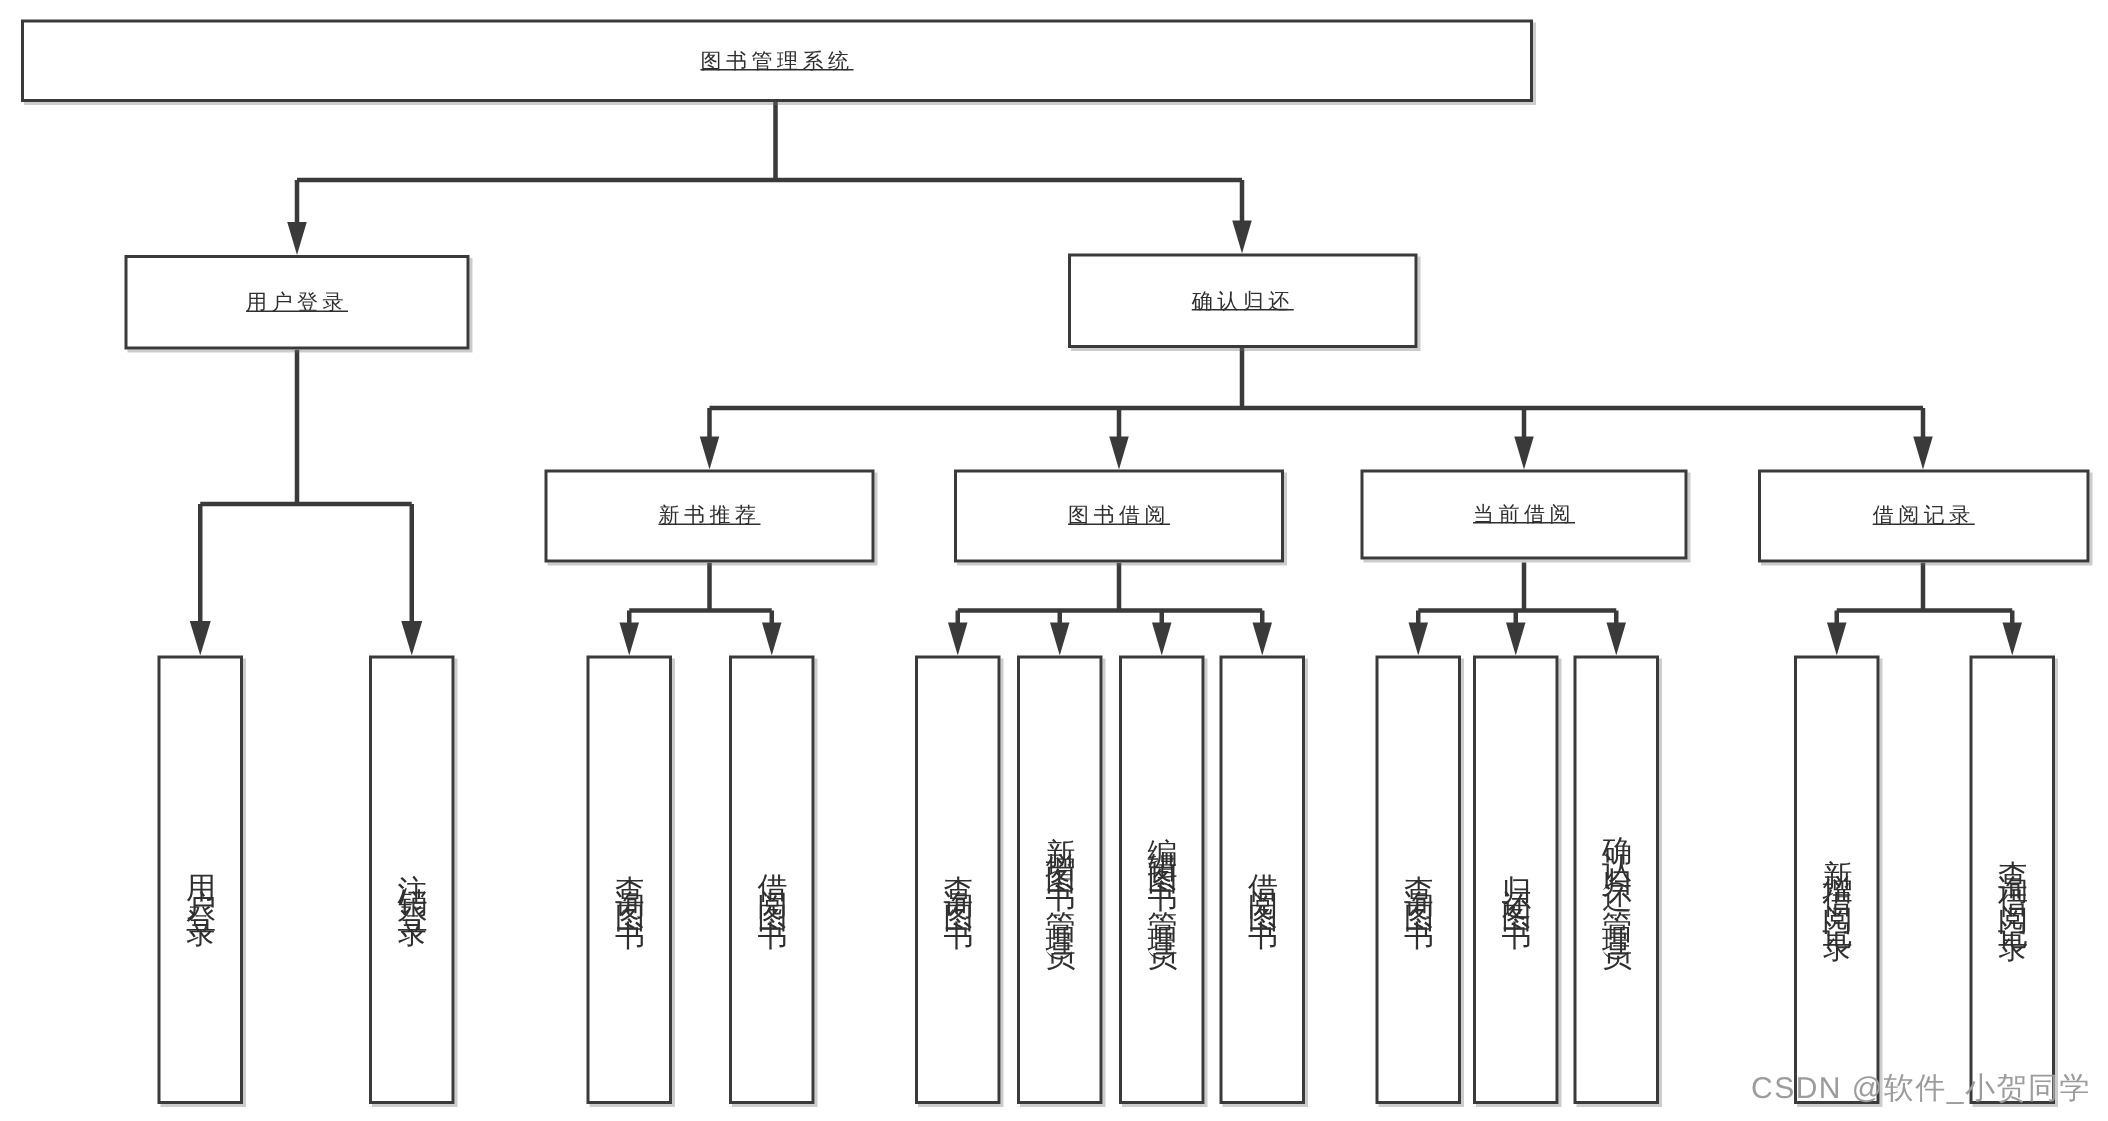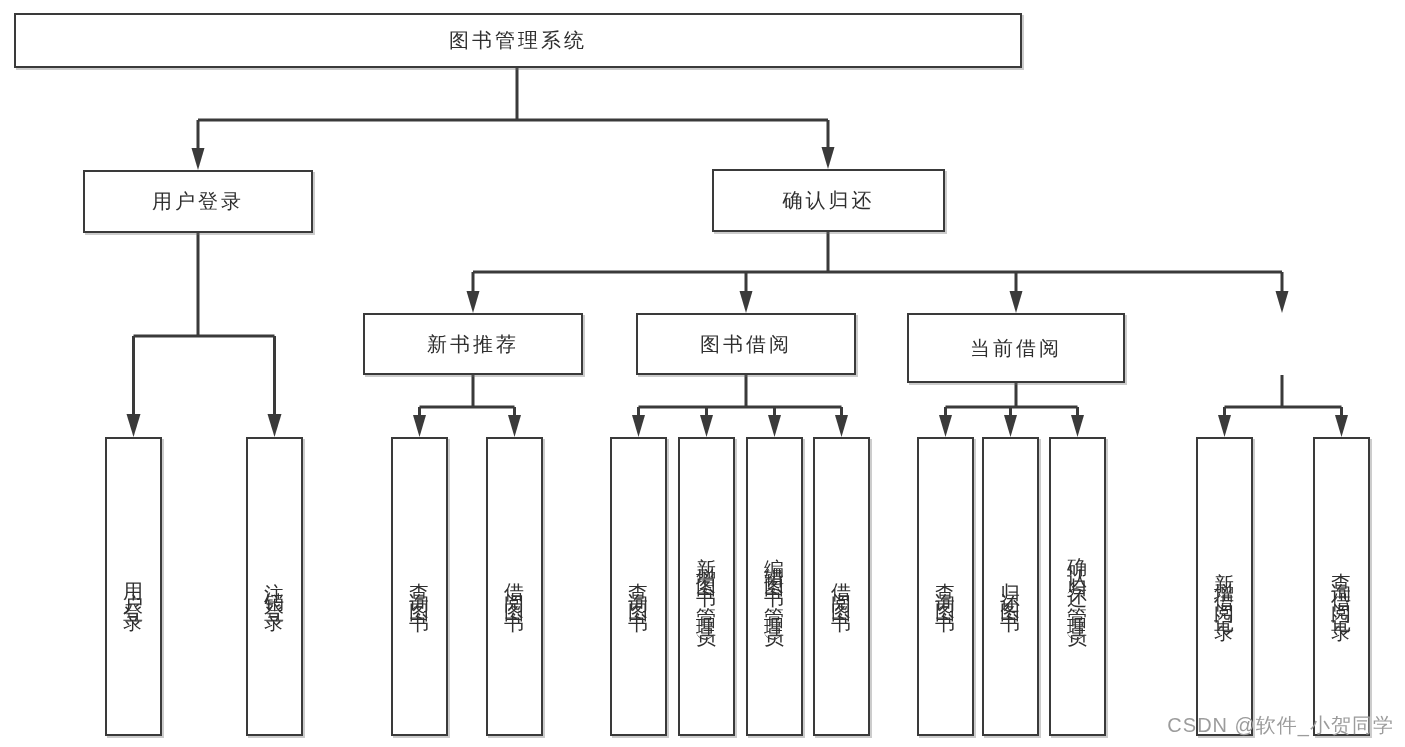--- a/index.html
+++ b/index.html
@@ -39,24 +39,25 @@
   .node {
     position: absolute;
     background: #ffffff;
     border: 2.5px solid var(--line);
     display: flex;
     align-items: center;
     justify-content: center;
     box-shadow: 2px 2px 0 rgba(110,110,110,0.35);
   }
   .node .hlabel {
-    font-size: 20px;
+    font-size: 14px;
     letter-spacing: 3px;
     white-space: nowrap;
     color: var(--text);
+    text-decoration: underline;
   }
   .leaf .vlabel {
     writing-mode: vertical-rl;
     text-orientation: mixed;
     font-size: 20px;
     letter-spacing: 10px;
     line-height: 1;
     color: var(--text);
   }
   .watermark {
@@ -128,22 +129,25 @@
   <div class="node" style="left:712px; top:169px; width:233px; height:63px;">
     <span class="hlabel">确认归还</span>
   </div>
 
   <div class="node" style="left:363px; top:313px; width:220px; height:62px;">
     <span class="hlabel">新书推荐</span>
   </div>
   <div class="node" style="left:636px; top:313px; width:220px; height:62px;">
     <span class="hlabel">图书借阅</span>
   </div>
-  <div class="node" style="left:907px; top:313px; width:218px; height:70px;">
+  <div class="node" style="left:907px; top:313px; width:218px; height:60px;">
     <span class="hlabel">当前借阅</span>
+  </div>
+  <div class="node" style="left:1172px; top:313px; width:221px; height:62px;">
+    <span class="hlabel">借阅记录</span>
   </div>
 
   <div class="node leaf" style="left:105px; top:437px; width:57px; height:299px;">
     <span class="vlabel">用户登录</span>
   </div>
   <div class="node leaf" style="left:246px; top:437px; width:57px; height:299px;">
     <span class="vlabel">注销登录</span>
   </div>
 
   <div class="node leaf" style="left:391px; top:437px; width:57px; height:299px;">

